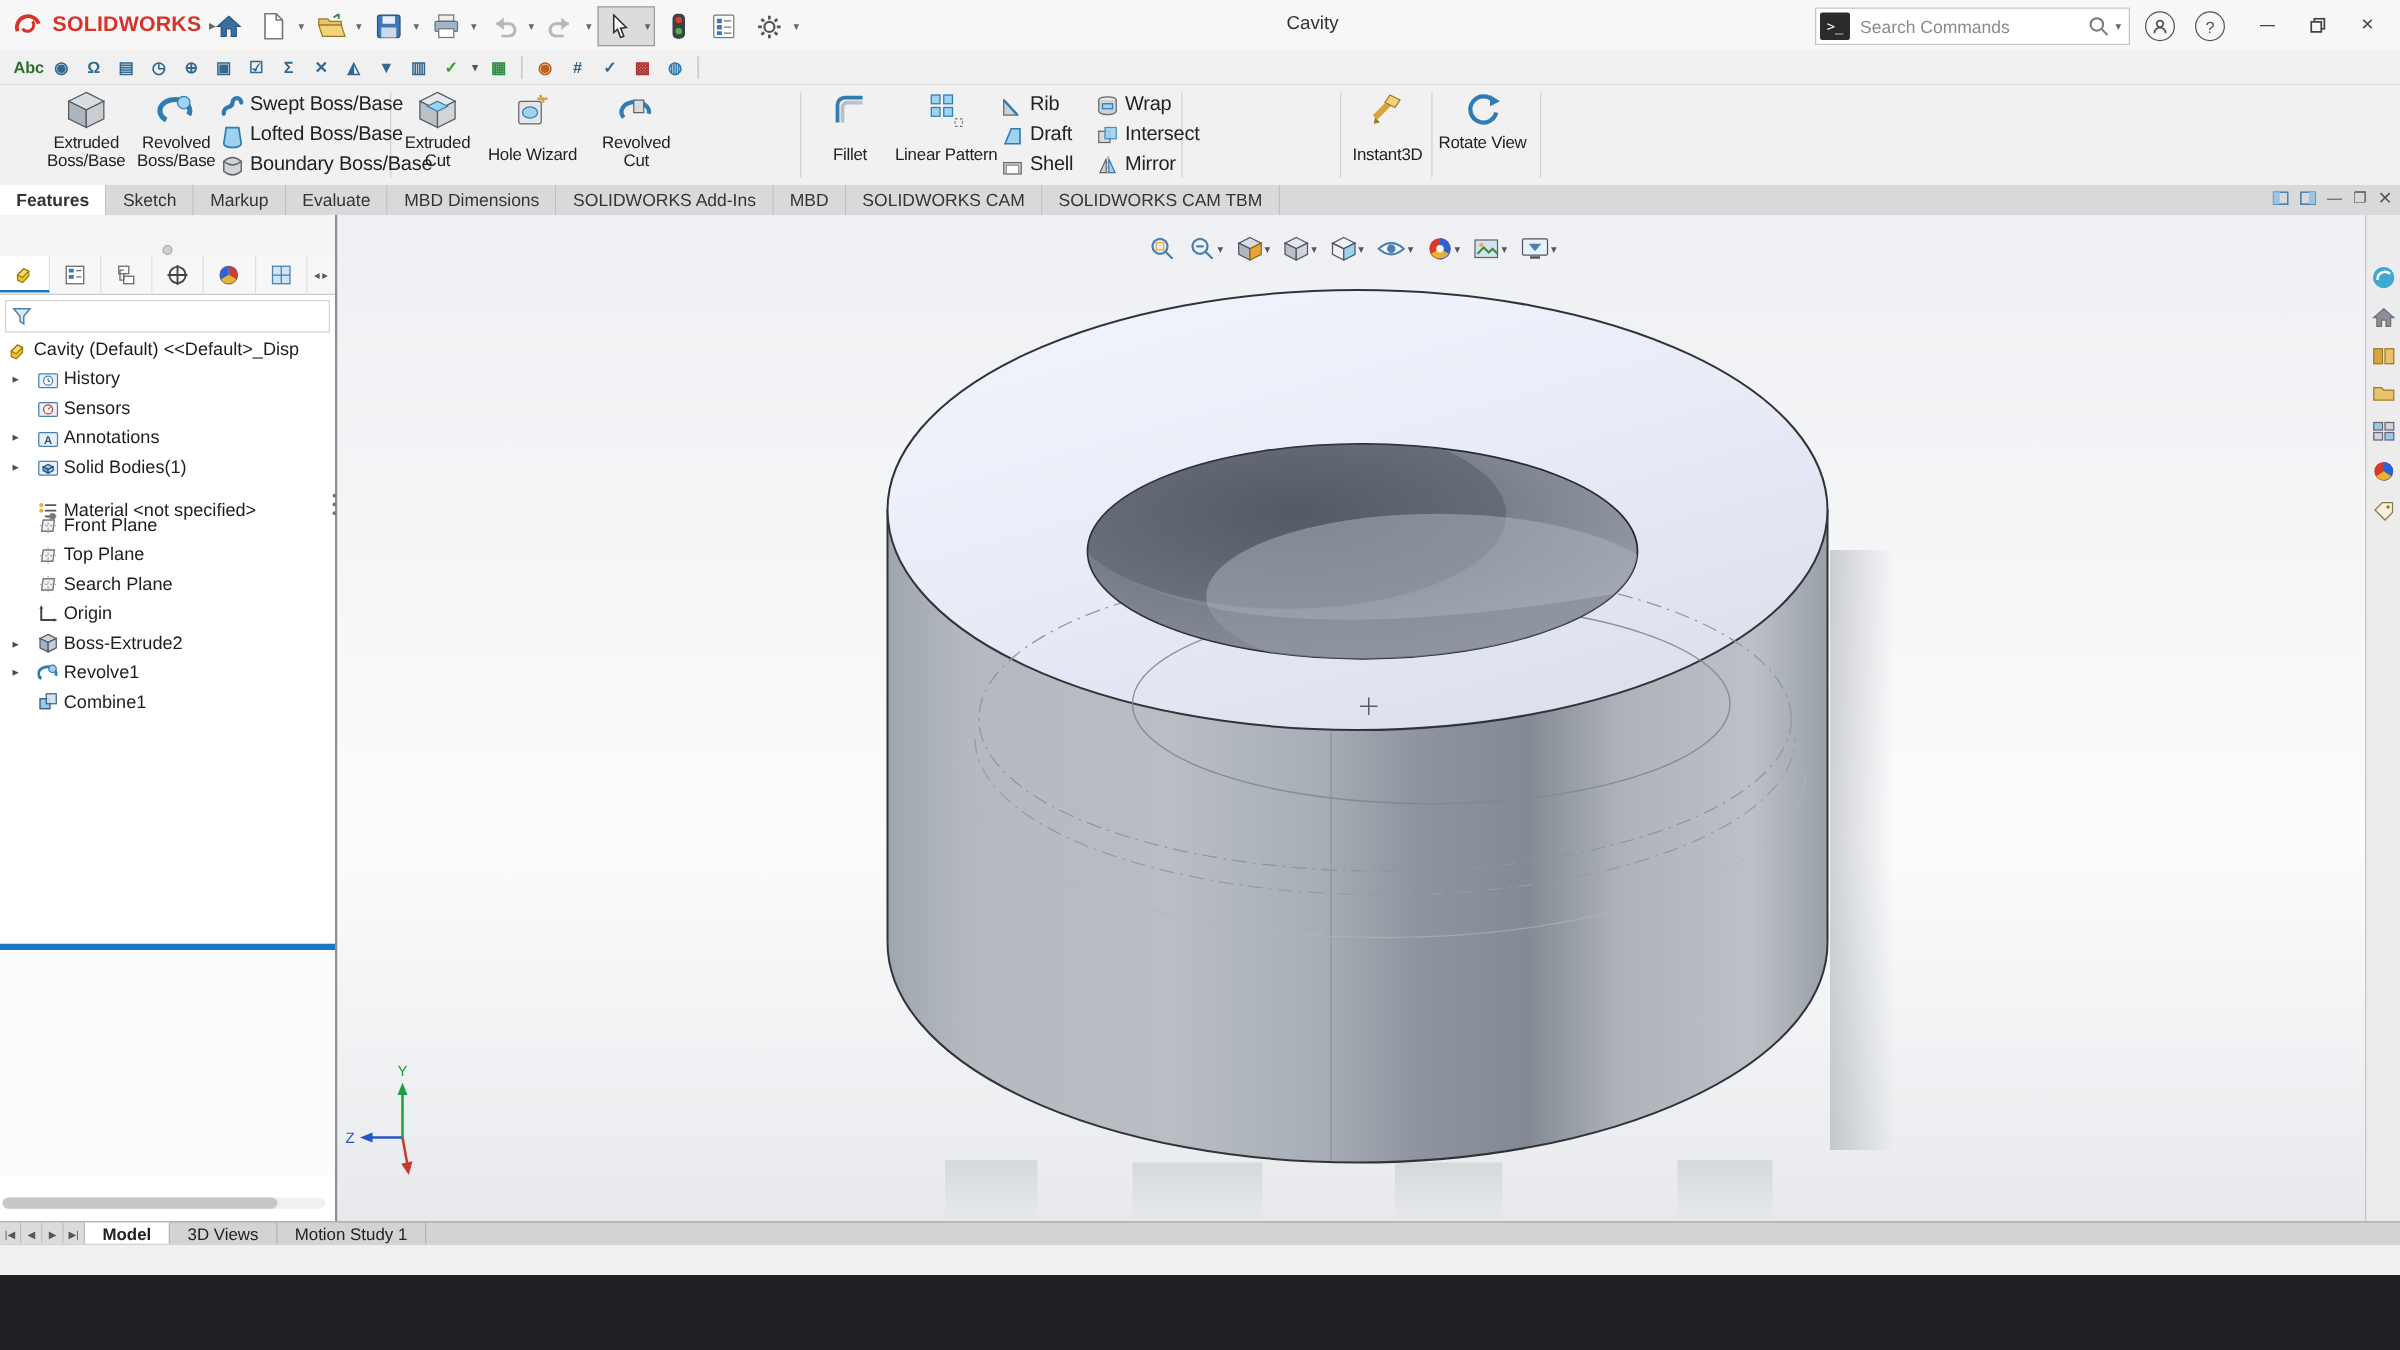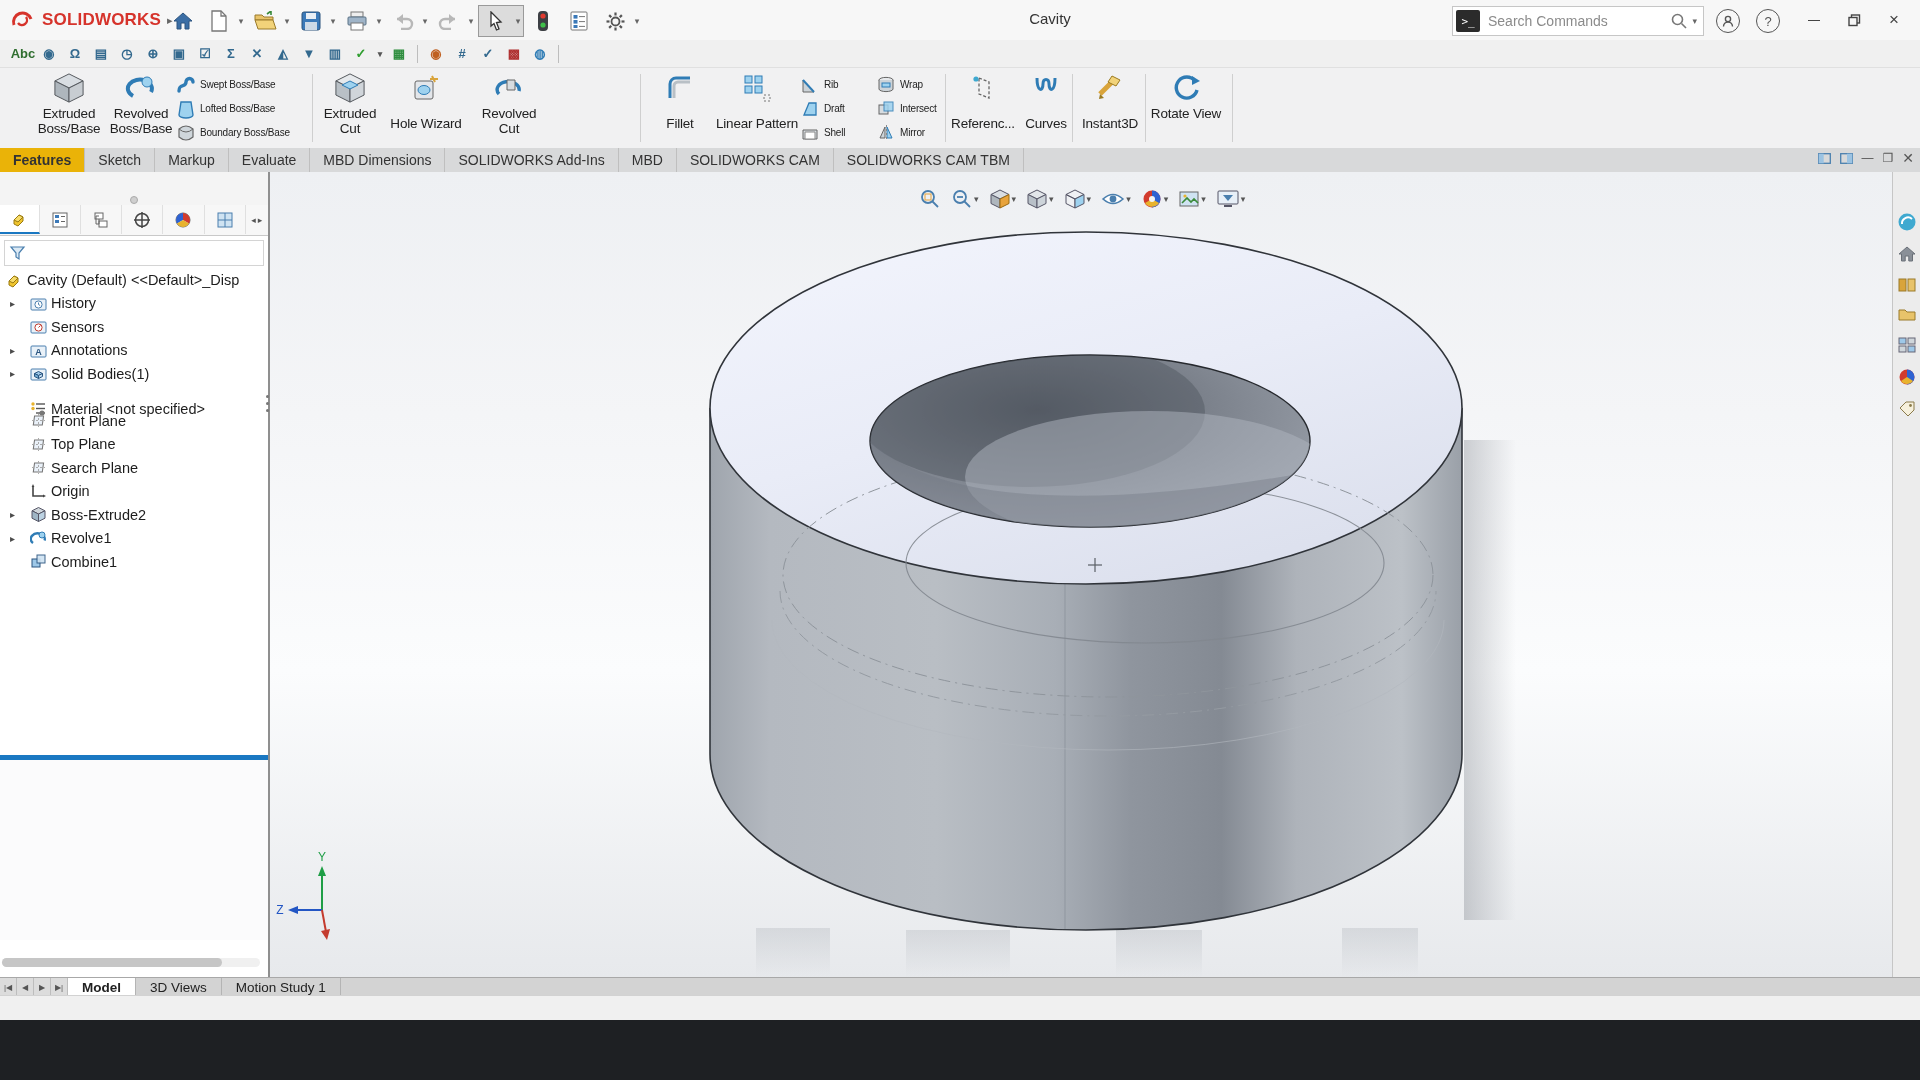--- a/index.html
+++ b/index.html
@@ -30,28 +30,28 @@
   #ribbon{left:0;top:68px;width:1920px;height:80px;background:#f1f1f2;}
   .rib-sep{position:absolute;top:6px;width:1px;height:68px;background:#cfcfcf;}
   .rib-group{position:absolute;top:0;height:80px;display:flex;}
   .rib-big{display:flex;flex-direction:column;align-items:center;padding-top:4px;box-sizing:border-box;}
   .rib-big .ric{width:32px;height:32px;}
   .rib-big .rlab{margin-top:2px;font-size:13.5px;color:#222;text-align:center;line-height:15px;letter-spacing:-.2px;}
   .rib-big.oneline .rlab{margin-top:12px;white-space:nowrap;}
   .rib-stack{display:flex;flex-direction:column;justify-content:flex-start;padding-top:4px;}
   .rib-srow{display:flex;align-items:center;height:24px;gap:5px;}
   .rib-srow .ric{width:19px;height:19px;}
-  .rib-srow .rlab{font-size:10px;color:#222;white-space:nowrap;letter-spacing:-.2px;}
+  .rib-srow .rlab{font-size:16px;color:#222;white-space:nowrap;letter-spacing:-.2px;}
   .rib-caret{position:absolute;top:132px;font-size:9px;color:#555;}
   #ribbon-collapse{left:1898px;top:132px;width:10px;height:10px;}
   #ribbon-collapse i{display:block;width:7px;height:7px;border-top:2px solid #777;border-left:2px solid #777;transform:rotate(45deg);margin-top:3px;}
   
   #cmdtabs{left:0;top:148px;width:1920px;height:24px;background:#d8d9da;border-bottom:1px solid #b7b7b7;display:flex;}
   .ctab{height:24px;padding:0 13px;display:flex;align-items:center;font-size:14px;color:#333;border-right:1px solid #bfbfbf;background:#d8d9da;}
-  .ctab.active{background:#eab308;font-weight:bold;border-right:1px solid #bfbfbf;}
+  .ctab.active{background:#ffffff;font-weight:bold;border-right:1px solid #bfbfbf;}
   #cmdtabs-right{position:absolute;right:6px;top:150px;display:flex;gap:9px;align-items:center;}
   #cmdtabs-right .wg{font-size:12px;color:#555;}
   
   #leftpanel{left:0;top:172px;width:270px;height:805px;background:#ffffff;border-right:2px solid #8f8f8f;box-sizing:border-box;}
   #panel-topstrip{left:0;top:0;width:268px;height:33px;background:#f4f4f4;}
   #panel-dot{left:130px;top:24px;width:6px;height:6px;border-radius:50%;background:#cfcfcf;border:1px solid #aaa;}
   #panel-tabs{left:0;top:33px;width:268px;height:30px;display:flex;border-bottom:1px solid #c9c9c9;background:#f7f7f7;}
   .ptab{width:43px;height:29px;display:flex;align-items:center;justify-content:center;border-right:1px solid #e0e0e0;}
   .ptab.active{background:#ffffff;border-bottom:2px solid #1a78c2;box-sizing:border-box;}
   .ptab-arrows{width:24px;display:flex;align-items:center;justify-content:center;gap:2px;color:#555;font-size:9px;}
@@ -445,39 +445,20 @@
               <svg width="20" height="20" viewBox="0 0 20 20">
                 <path d="M4 15 l5 -11 v11 Z" fill="#ccd3d8" stroke="#666"></path>
                 <path d="M16 15 l-5 -11 v11 Z" fill="#9ed2ef" stroke="#2f7cb5"></path>
                 <line x1="10.5" y1="2" x2="10.5" y2="18" stroke="#888" stroke-dasharray="2 2"></line>
               </svg>
             </div>
             <span class="rlab">Mirror</span>
           </div>
         </div>
       </div>
-      <div class="rib-group" style="left: 948px;">
-        <div class="rib-big oneline" style="width: 70px;">
-          <div class="ric">
-            <svg width="32" height="32" viewBox="0 0 32 32">
-              <path d="M12 6 l10 4 v16 l-10 -4 Z" fill="none" stroke="#666" stroke-width="1.3" stroke-dasharray="3 2"></path>
-              <circle cx="9" cy="7" r="2.6" fill="#3fa9d0"></circle>
-            </svg>
-          </div>
-          <div class="rlab">Referenc...</div>
-        </div>
-        <div class="rib-big oneline" style="width: 56px;">
-          <div class="ric">
-            <svg width="32" height="32" viewBox="0 0 32 32">
-              <path d="M7 6 C7 20 13 20 13 12 C13 6 19 6 19 12 C19 20 25 20 25 6" fill="none" stroke="#2f7cb5" stroke-width="3"></path>
-            </svg>
-          </div>
-          <div class="rlab">Curves</div>
-        </div>
-      </div>
       <div class="rib-group" style="left: 1076px;">
         <div class="rib-big oneline" style="width: 68px;">
           <div class="ric">
             <svg width="32" height="32" viewBox="0 0 32 32">
               <path d="M6 22 L20 8" stroke="#d9a43b" stroke-width="5"></path>
               <path d="M6 22 l-1 5 5 -1 Z" fill="#9a7a20"></path>
               <path d="M18 4 l8 4 -4 6 -8 -4 Z" fill="#f2d37a" stroke="#9a7a20"></path>
             </svg>
           </div>
           <div class="rlab">Instant3D</div>

